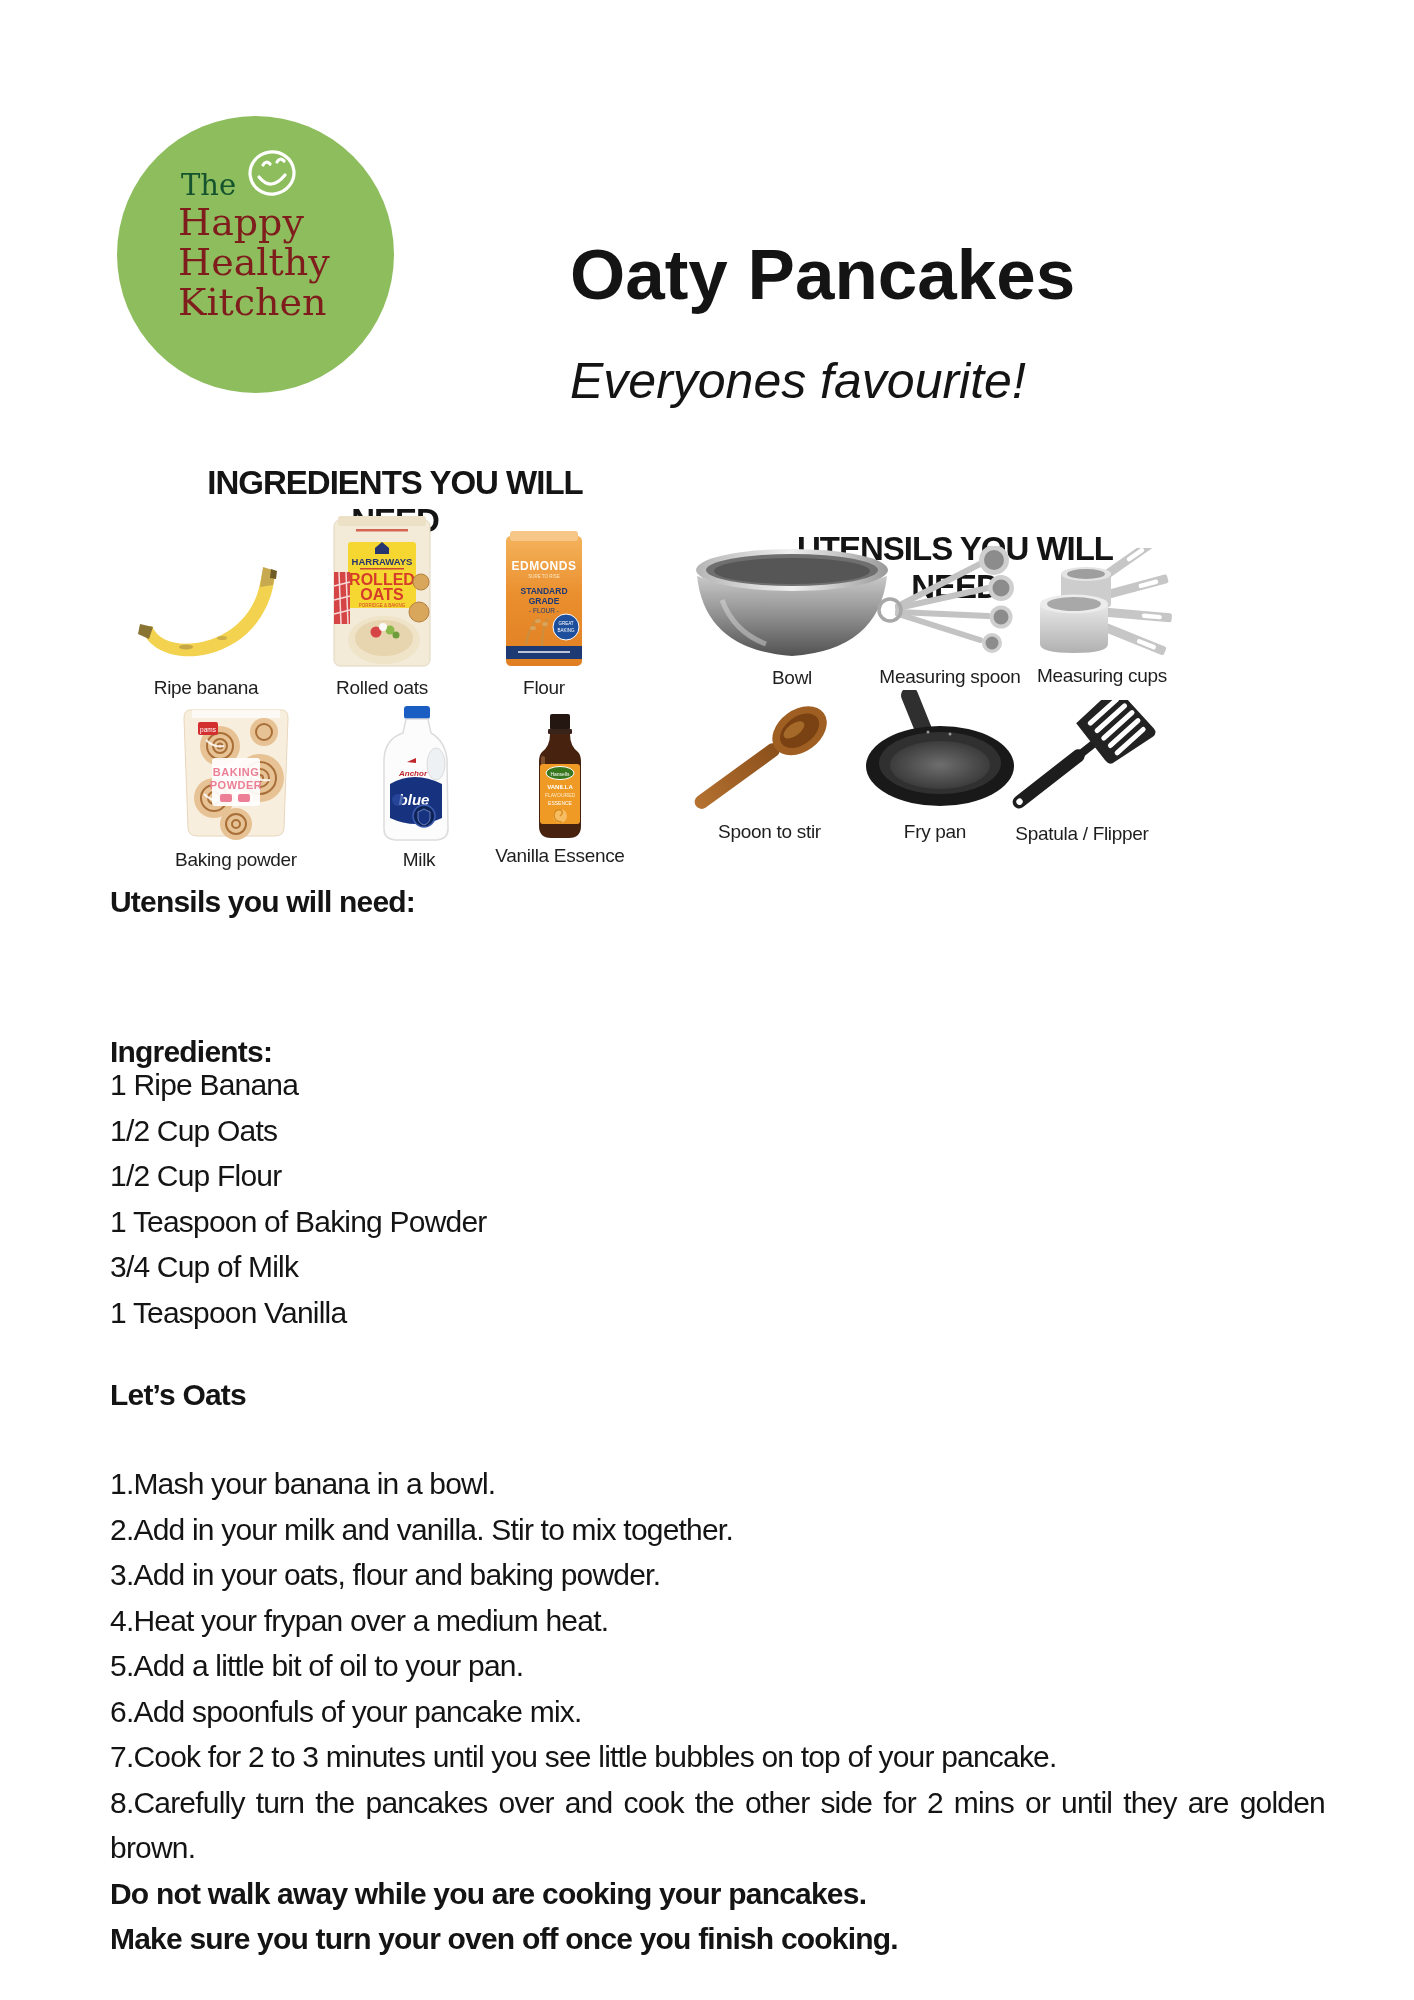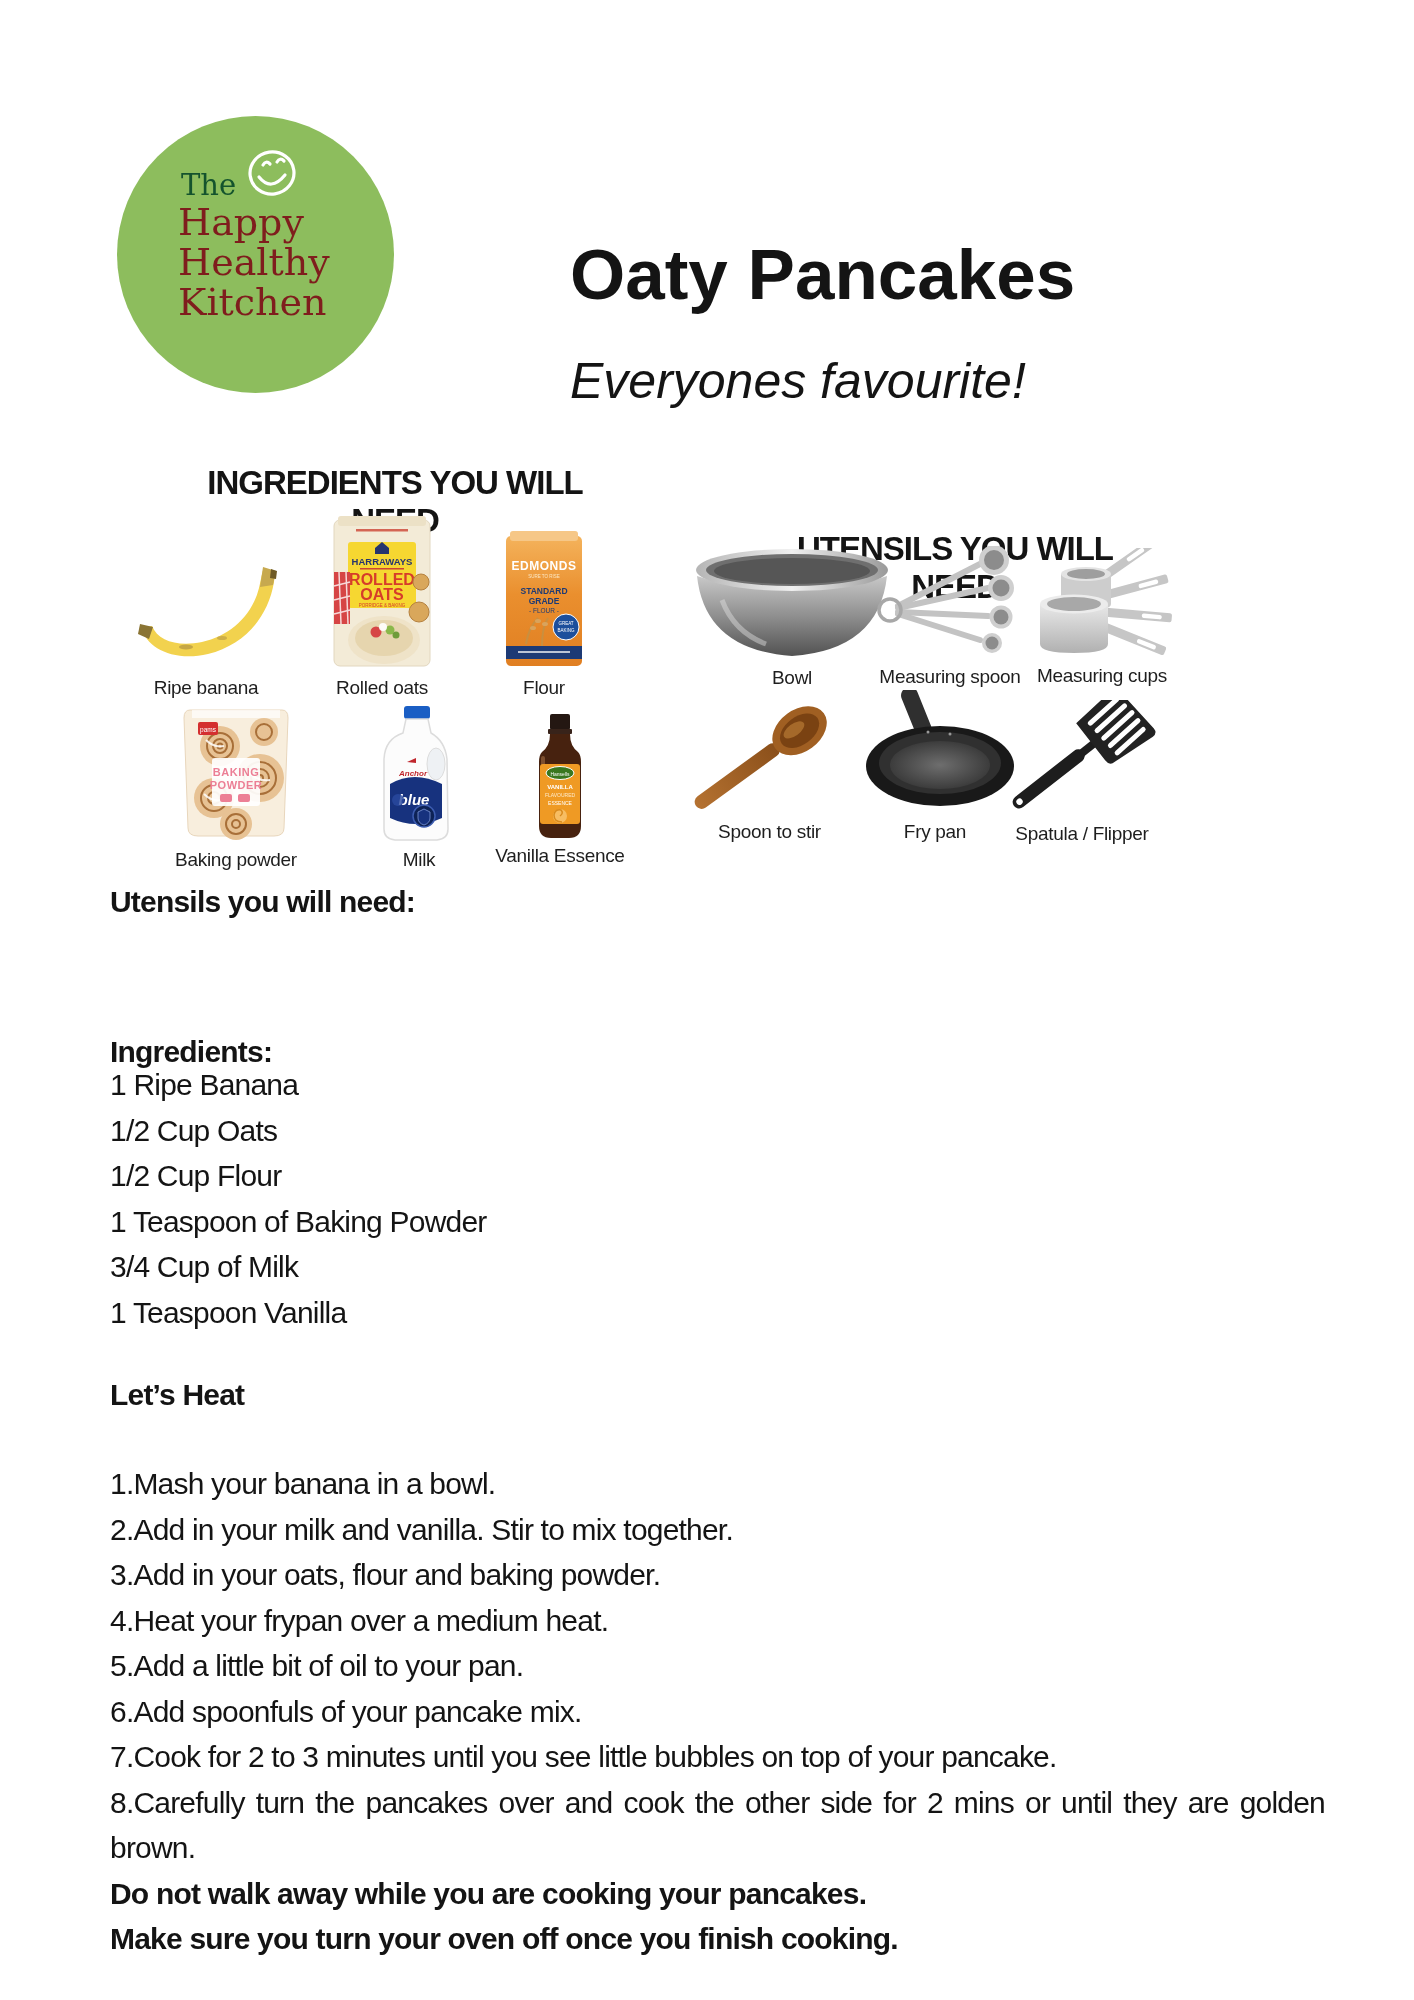--- a/index.html
+++ b/index.html
@@ -360,21 +360,21 @@
   <div class="txt b" style="top:1020px;margin-top:14px;">Ingredients:</div>
   <div class="list" style="top:1062px;">
     <div>1 Ripe Banana</div>
     <div>1/2 Cup Oats</div>
     <div>1/2 Cup Flour</div>
     <div>1 Teaspoon of Baking Powder</div>
     <div>3/4 Cup of Milk</div>
     <div>1 Teaspoon Vanilla</div>
   </div>
 
-  <div class="txt b" style="top:1377px;">Let’s Heat</div>
+  <div class="txt b" style="top:1377px;">Let’s Oats</div>
 
   <div class="list steps" style="top:1461px;">
     <div>1.Mash your banana in a bowl.</div>
     <div>2.Add in your milk and vanilla. Stir to mix together.</div>
     <div>3.Add in your oats, flour and baking powder.</div>
     <div>4.Heat your frypan over a medium heat.</div>
     <div>5.Add a little bit of oil to your pan.</div>
     <div>6.Add spoonfuls of your pancake mix.</div>
     <div>7.Cook for 2 to 3 minutes until you see little bubbles on top of your pancake.</div>
     <div class="jl">8.Carefully turn the pancakes over and cook the other side for 2 mins or until they are golden</div>

